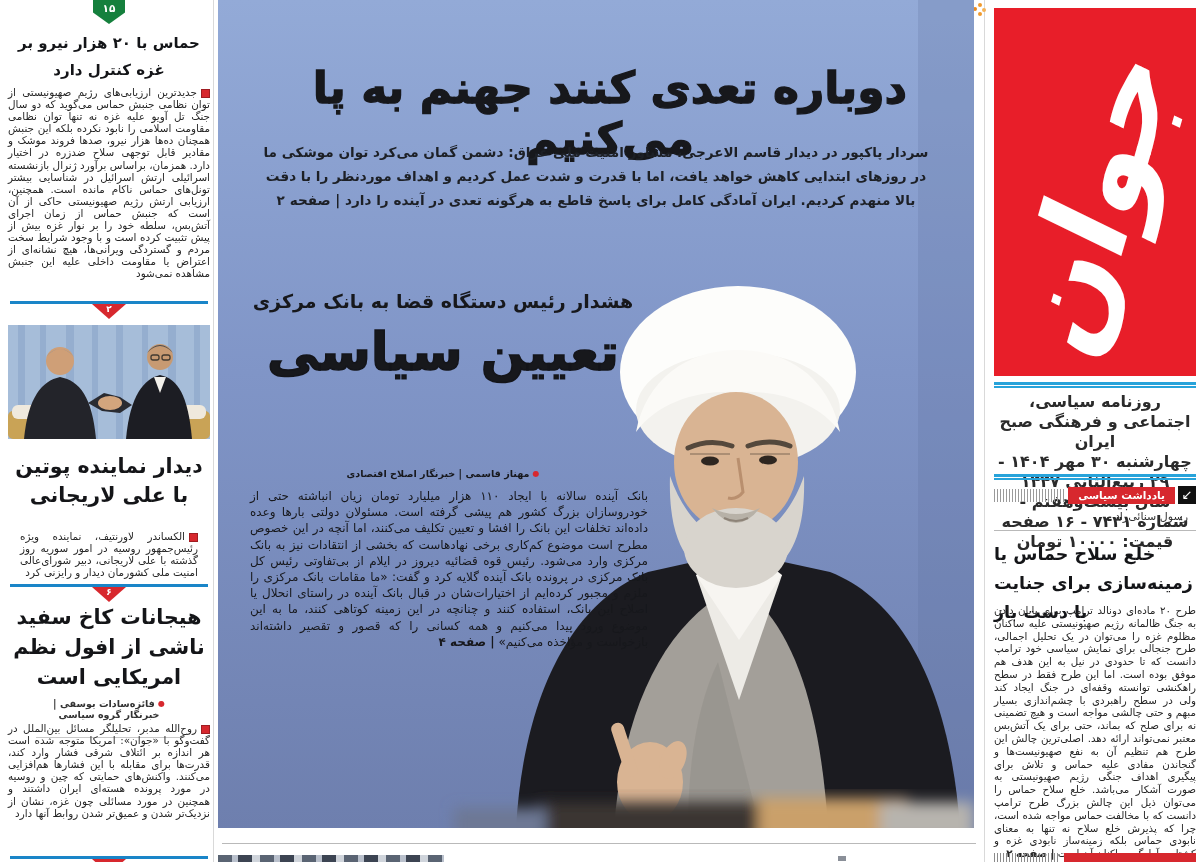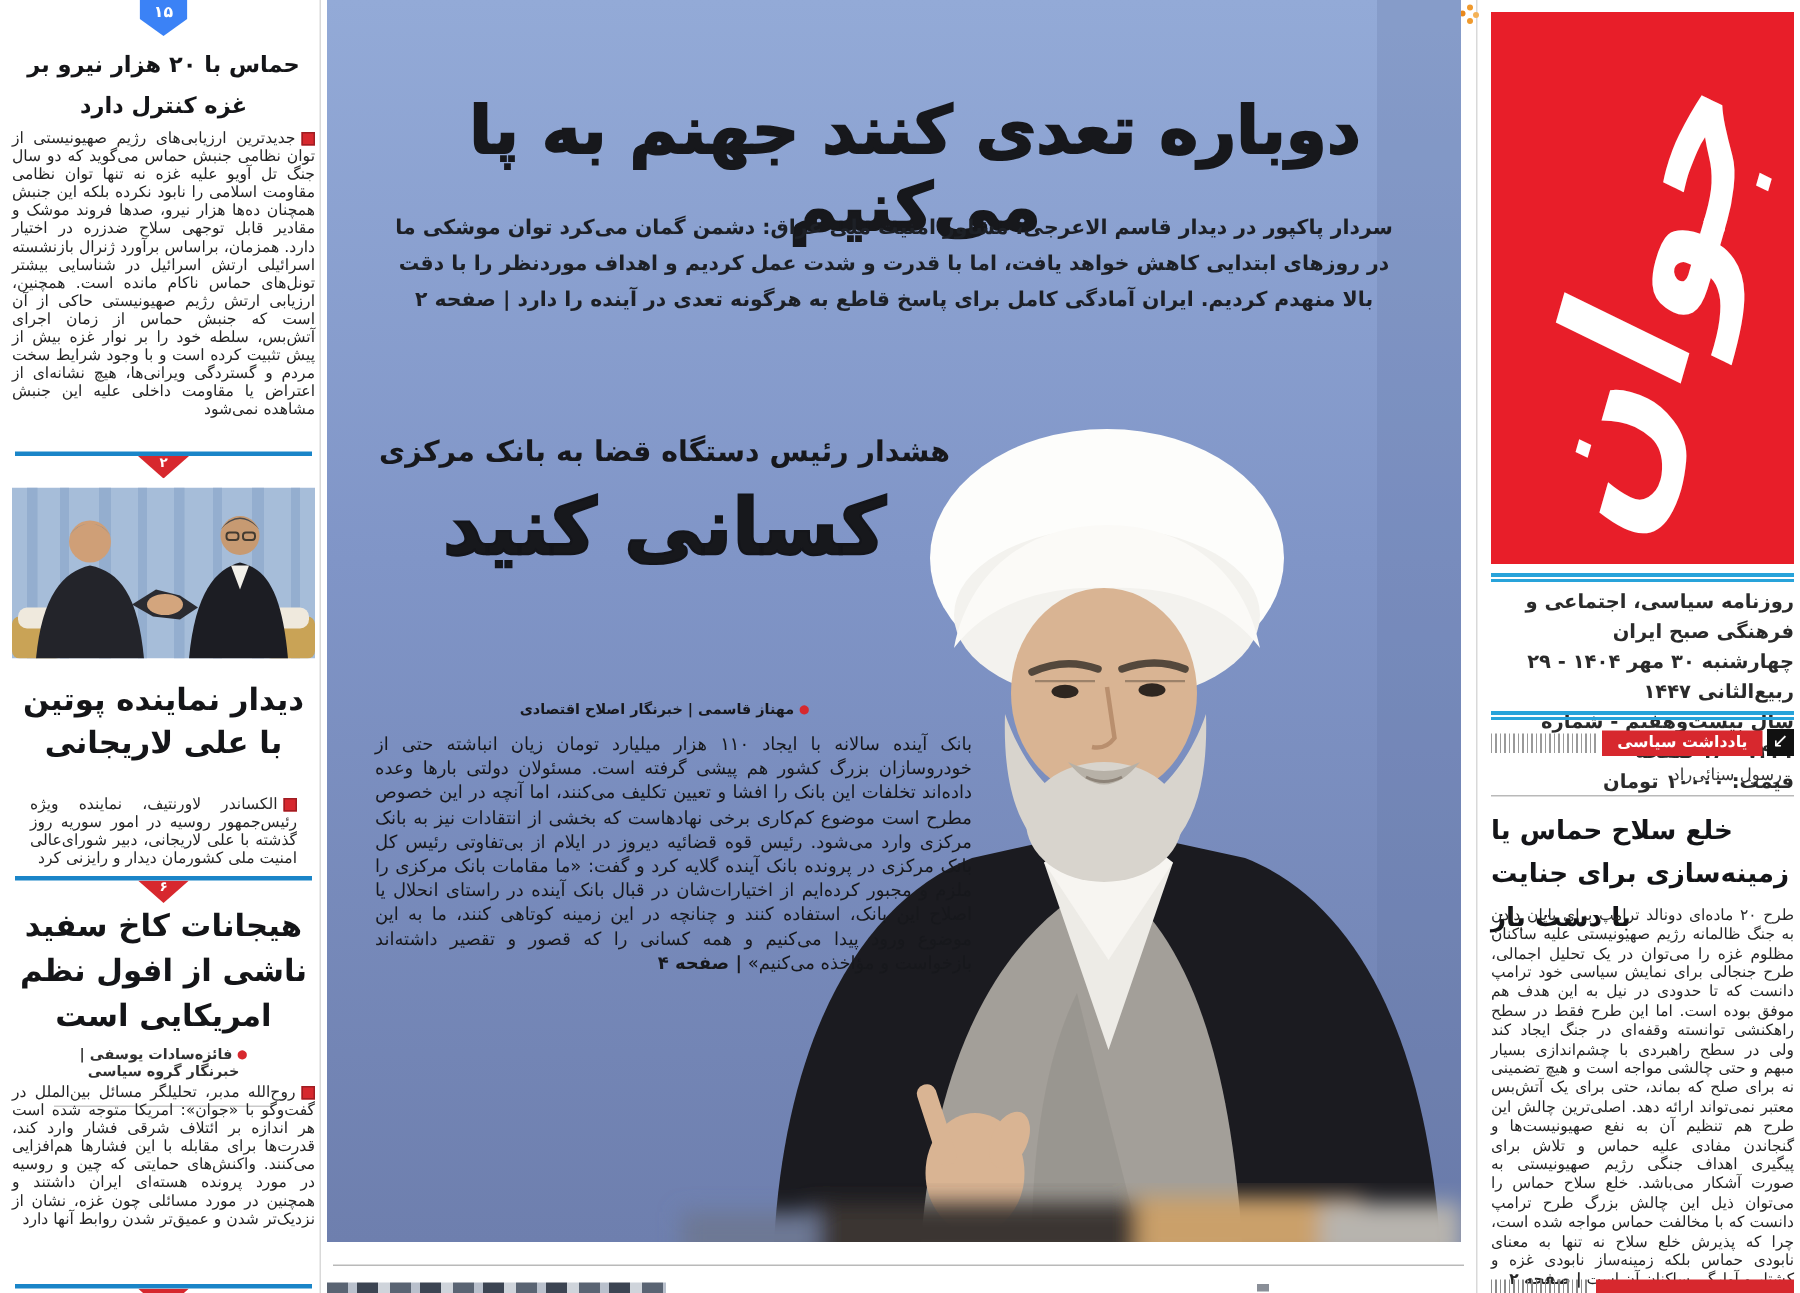--- a/index.html
+++ b/index.html
@@ -1,21 +1,21 @@
 <!DOCTYPE html>
 <html><head>
 <meta charset="utf-8">
 <style>
   html,body{margin:0;padding:0;background:#fff;}
   #page{position:relative;width:1200px;height:862px;background:#fff;overflow:hidden;
         font-family:"DejaVu Sans",sans-serif;direction:rtl;}
   .abs{position:absolute;}
   .hairline-v{position:absolute;top:0;height:862px;width:1px;background:#d9d9d9;}
   
-  .badge-pent{position:absolute;width:32px;height:24px;background:#3b82f6;color:#fff;
+  .badge-pent{position:absolute;width:32px;height:24px;background:#15803d;color:#fff;
     clip-path:polygon(0 0,100% 0,100% 52%,50% 100%,0 52%);font-size:10.5px;font-weight:bold;
     text-align:center;line-height:17px;}
   .lc-head{position:absolute;right:0;left:0;text-align:center;font-weight:bold;color:#141518;
     letter-spacing:-.2px;}
   .lc-body{position:absolute;right:0;left:0;font-size:10.4px;line-height:12.1px;color:#262626;
     text-align:justify;text-justify:inter-word;}
   .sq{display:inline-block;width:7px;height:7px;background:#d7282e;border:1.5px solid #9f1d22;
     margin-left:4px;vertical-align:middle;}
   .sep{position:absolute;right:2px;left:2px;height:3px;background:#1a85c8;}
   .sep .tri{position:absolute;top:3px;right:0;left:0;margin:auto;width:34px;height:15px;
@@ -34,21 +34,21 @@
     letter-spacing:-1px;}
   .a2-body{font-size:12px;line-height:16.2px;color:#17181c;text-align:justify;text-justify:inter-word;}
   .pref{font-weight:bold;}
   
   .logo-box{position:absolute;left:994px;top:8px;width:202px;height:368px;background:#e81e29;
     overflow:hidden;}
   .logo-word{position:absolute;left:50%;top:50%;transform:translate(-50%,-44%) rotate(-74deg) skewX(-10deg);
     color:#fff;font-size:120px;font-weight:bold;line-height:1;white-space:nowrap;}
   .cyanline{position:absolute;left:994px;width:202px;height:6px;
     background:linear-gradient(#28a3da 0 3px,transparent 3px 4px,#28a3da 4px 6px);}
-  .pubinfo{position:absolute;left:994px;width:202px;font-size:13px;
+  .pubinfo{position:absolute;left:994px;width:202px;text-align:center;font-size:16px;
     font-weight:bold;line-height:20px;color:#2b2b2b;}
   .note-hdr{position:absolute;left:994px;width:202px;height:18px;display:flex;align-items:center;gap:3px;}
   .note-hdr .blacksq{width:18px;height:18px;background:#111;color:#fff;font-size:13px;
     line-height:18px;text-align:center;flex:0 0 auto;}
   .note-hdr .redlbl{background:#d7282e;color:#fff;font-size:10.5px;font-weight:bold;
     padding:2px 10px 3px;flex:0 0 auto;}
   .note-hdr .barcode{flex:1 1 auto;height:13px;
     background:repeating-linear-gradient(90deg,#9a9a9a 0 1px,transparent 1px 3px);}
   .note-author{position:absolute;left:994px;width:194px;text-align:right;font-size:11px;
     color:#333;padding-right:8px;}
@@ -186,21 +186,21 @@
       </g>
     </svg>
 
     
     <div class="abs ctr lead-head" style="left:0;right:0;top:62px">دوباره تعدی کنند جهنم به پا می‌کنیم</div>
     <div class="abs ctr lead-deck" style="left:38px;right:38px;top:140px"><span>سردار پاکپور در دیدار قاسم الاعرجی، مشاور امنیت ملی عراق: دشمن گمان می‌کرد توان موشکی ما در روزهای ابتدایی کاهش خواهد یافت، اما با قدرت و شدت عمل کردیم و اهداف موردنظر را با دقت بالا منهدم کردیم. ایران آمادگی کامل برای پاسخ قاطع به هرگونه تعدی در آینده را دارد </span><span class="pref">| صفحه ۲</span></div>
 
     
     <div class="abs ctr a2-kicker" style="left:10px;width:430px;top:290px">هشدار رئیس دستگاه قضا به بانک مرکزی</div>
     <div class="abs ctr a2-head" style="left:10px;width:430px;top:318px">
-        <div>کسانی کنید</div>
+        <div>تعیین سیاسی</div>
       </div>
     <div class="abs ctr byline" style="left:10px;width:430px;top:468px"><span class="reddot">●</span> <b>مهناز قاسمی | خبرنگار اصلاح اقتصادی</b></div>
     <p class="abs a2-body" style="left:32px;width:398px;top:488px;margin:0"><span>بانک آینده سالانه با ایجاد ۱۱۰ هزار میلیارد تومان زیان انباشته حتی از خودروسازان بزرگ کشور هم پیشی گرفته است. مسئولان دولتی بارها وعده داده‌اند تخلفات این بانک را افشا و تعیین تکلیف می‌کنند، اما آنچه در این خصوص مطرح است موضوع کم‌کاری برخی نهادهاست که بخشی از انتقادات نیز به بانک مرکزی وارد می‌شود. رئیس قوه قضائیه دیروز در ایلام از بی‌تفاوتی رئیس کل بانک مرکزی در پرونده بانک آینده گلایه کرد و گفت: «ما مقامات بانک مرکزی را ملزم و مجبور کرده‌ایم از اختیارات‌شان در قبال بانک آینده در راستای انحلال یا اصلاح این بانک، استفاده کنند و چنانچه در این زمینه کوتاهی کنند، ما به این موضوع ورود پیدا می‌کنیم و همه کسانی را که قصور و تقصیر داشته‌اند بازخواست و مؤاخذه می‌کنیم» </span><span class="pref">| صفحه ۴</span></p>
   </div>
 
   <div class="thinrule" style="left:222px;top:843px;width:754px"></div>
   <div class="frag" style="left:218px;top:855px;width:226px"></div>
   <div class="abs" style="left:838px;top:856px;width:8px;height:5px;background:#8a8f98"></div>
 
   <div class="logo-box">

